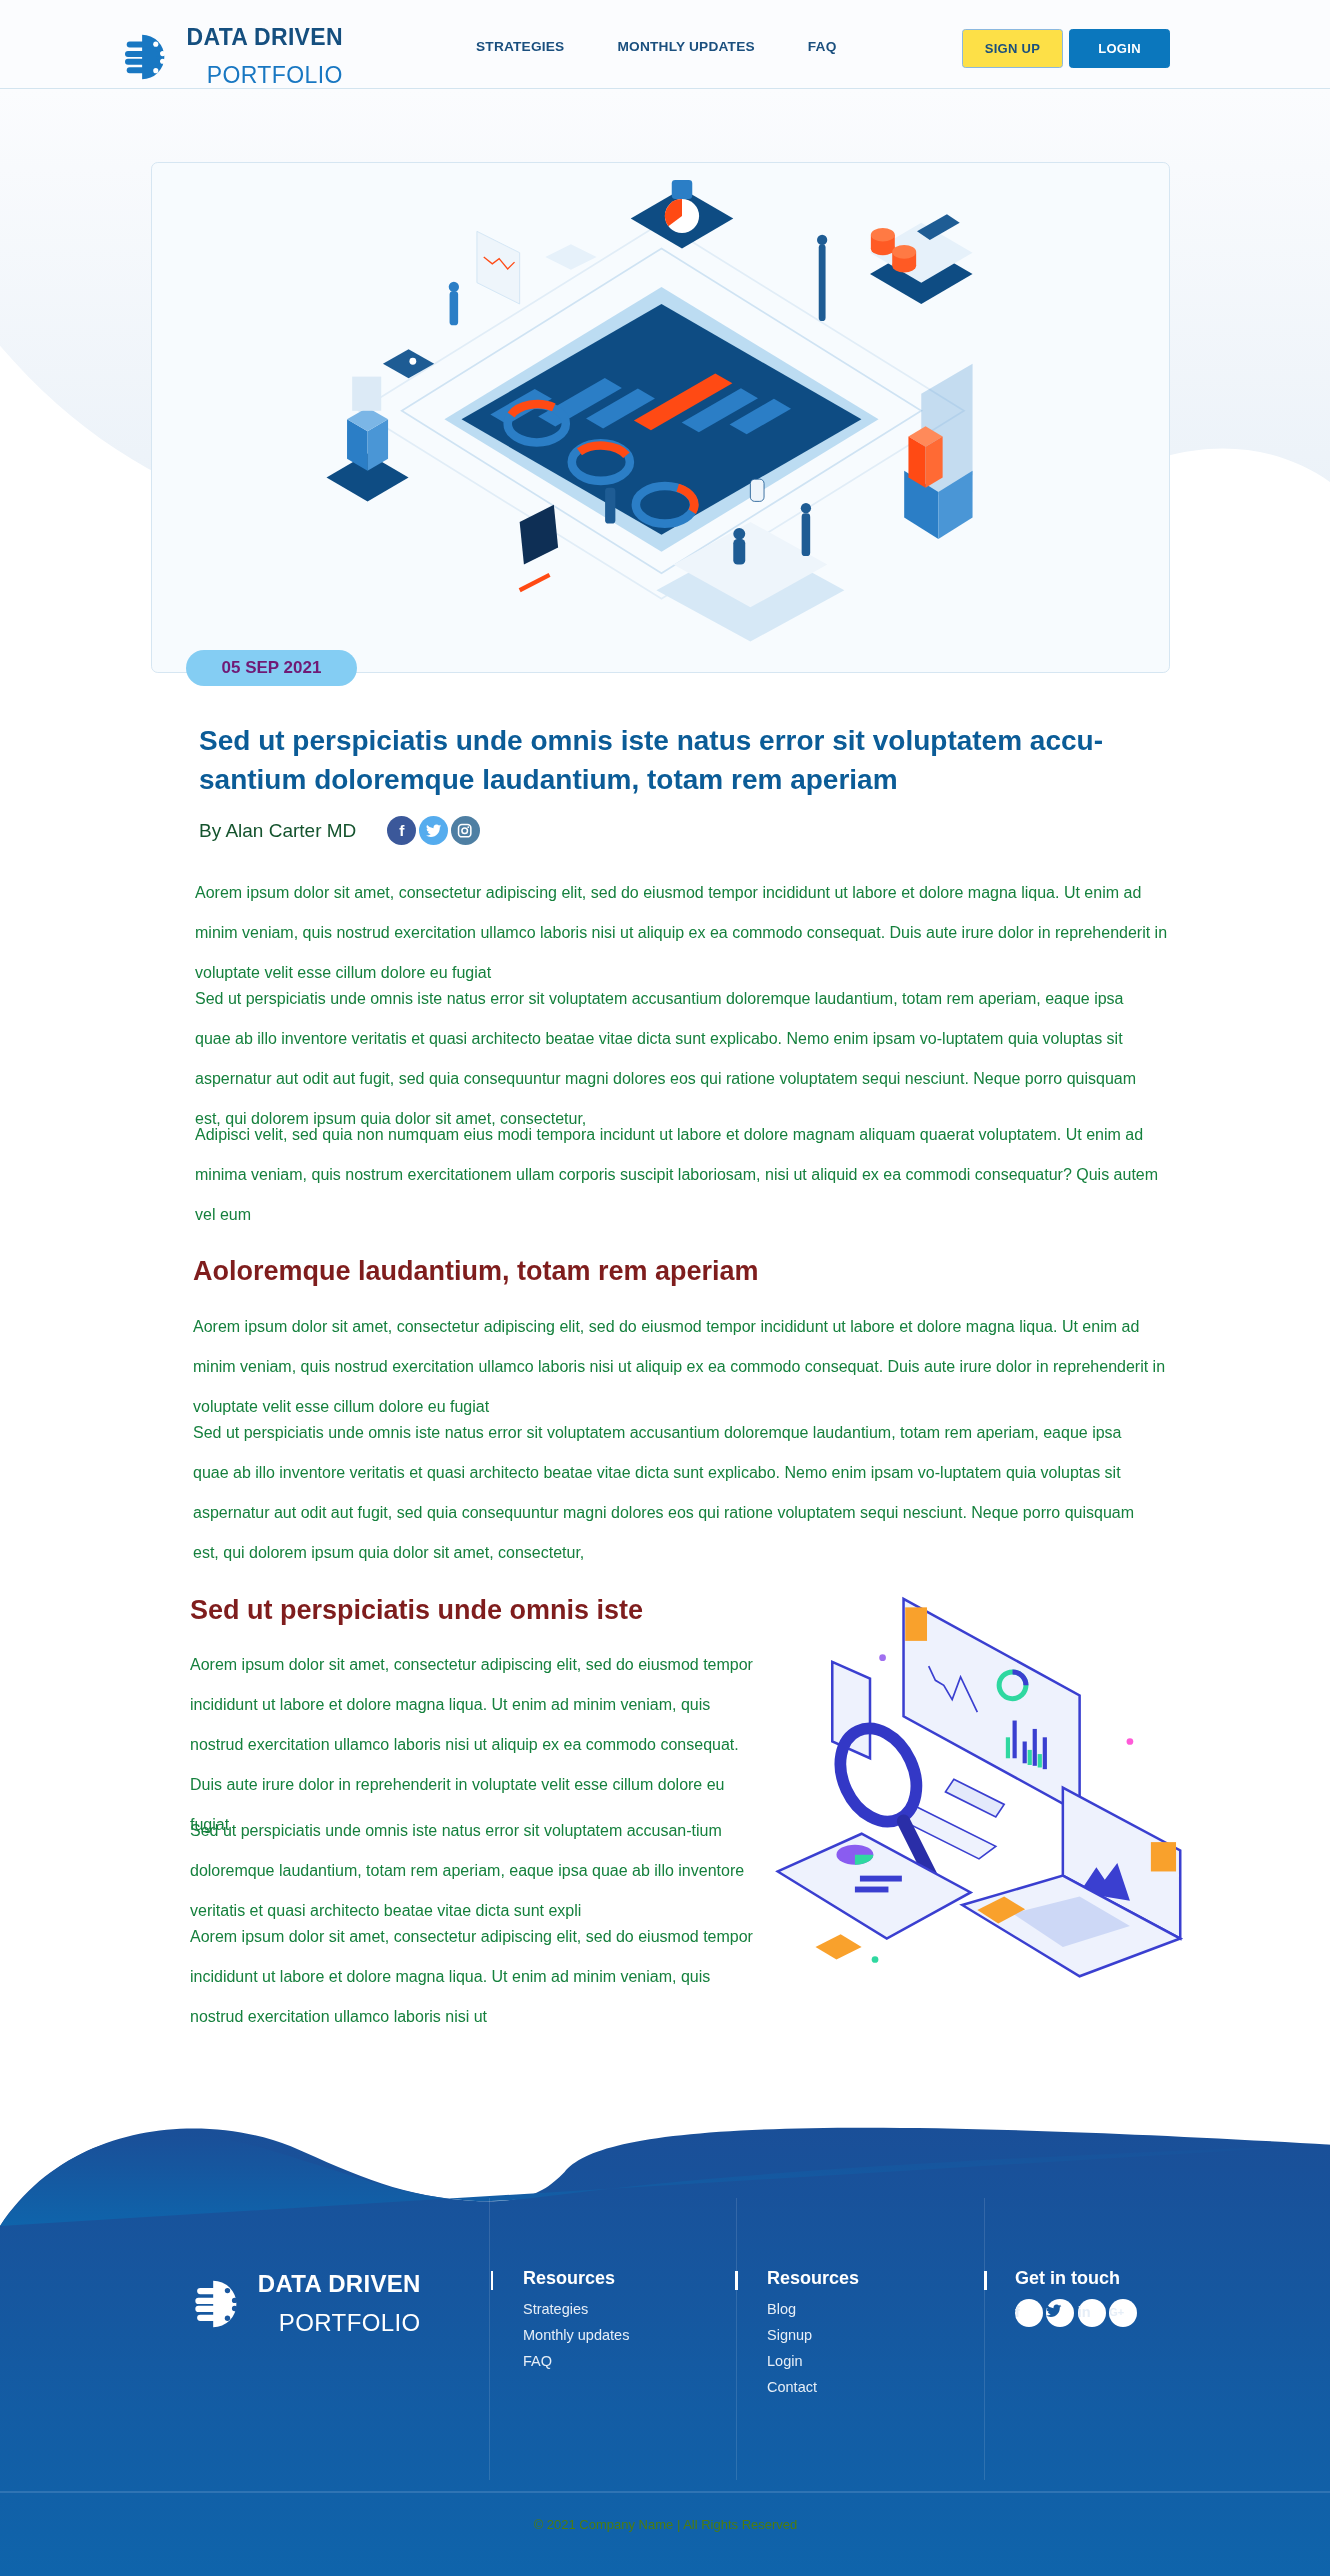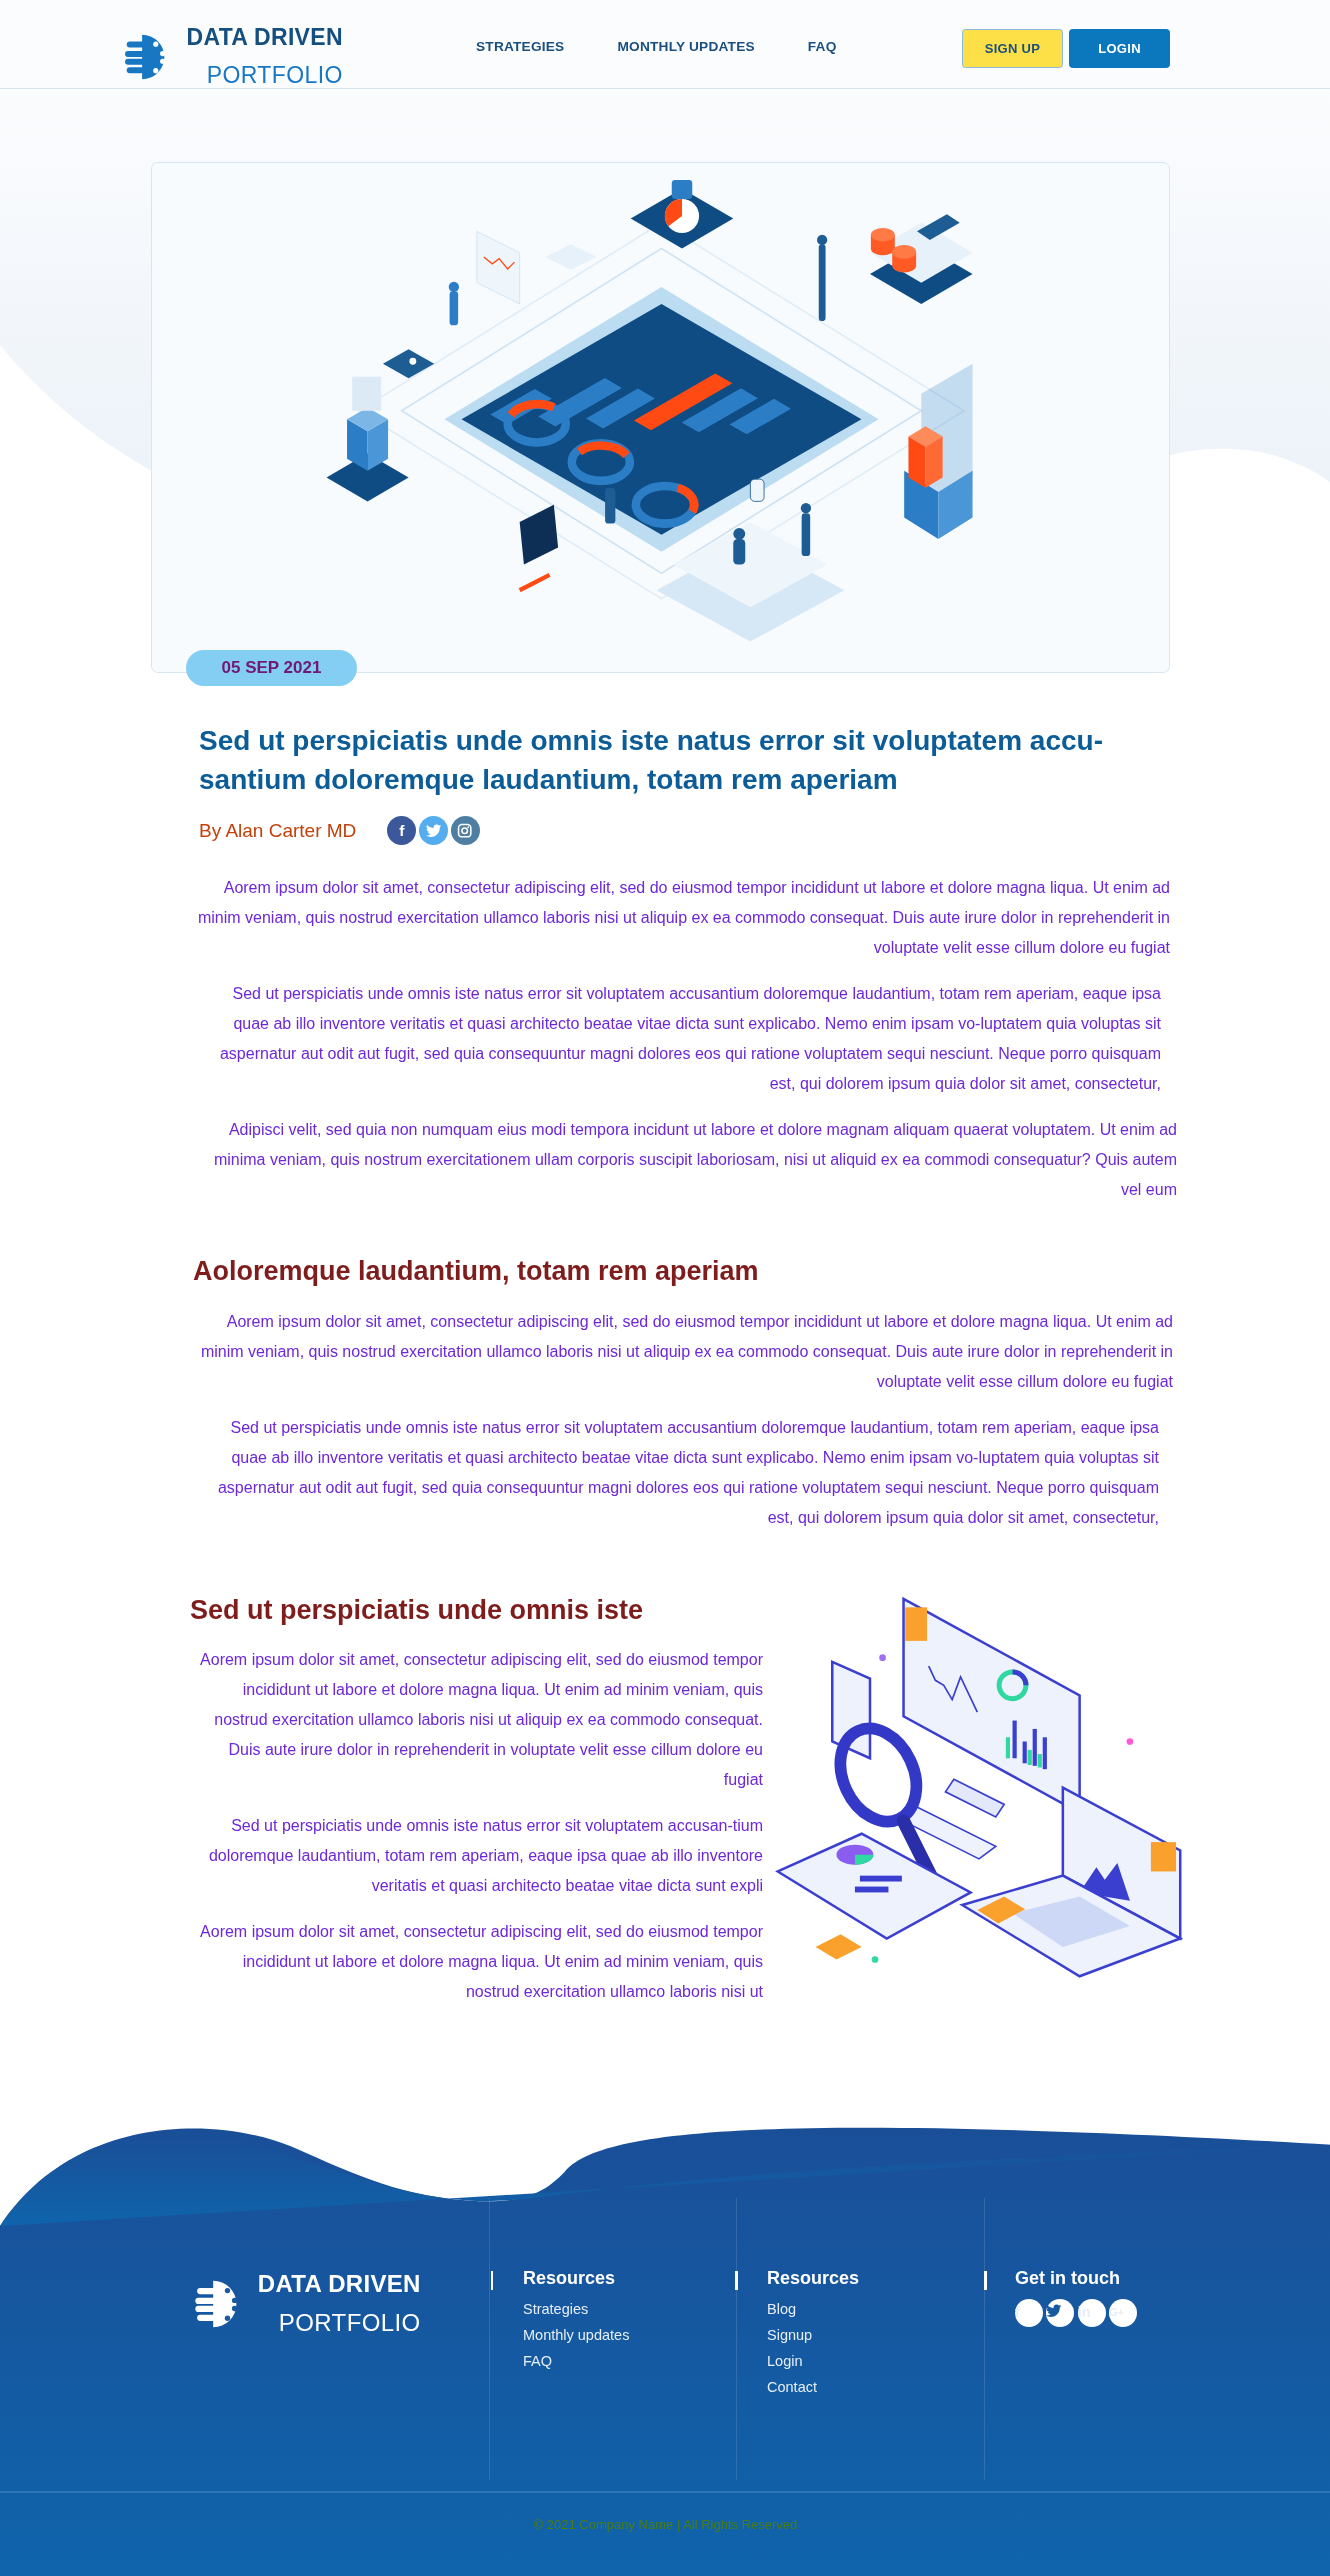--- a/index.html
+++ b/index.html
@@ -47,28 +47,28 @@
     background: #84cdf3; border-radius: 18px; color: #701a75; font-weight: 700;
     font-size: 17px; display: flex; align-items: center; justify-content: center; z-index: 3;
   }
 
   
   .article-title {
     position: absolute; left: 199px; top: 721px; width: 958px;
     font-size: 28px; line-height: 39px; font-weight: 700; color: #0b5c97;
   }
   .byline { position: absolute; left: 199px; top: 816px; display: flex; align-items: center; gap: 31px; }
-  .author { font-size: 19px; color: #c2410c; }
+  .author { font-size: 19px; color: #14532d; }
   .share-icons { display: flex; gap: 2.6px; }
   .share-icon { width: 29px; height: 29px; border-radius: 50%; display: flex; align-items: center; justify-content: center; color: #fff; font-weight: 700; font-size: 15.4px; }
   .si-fb { background: #3b589a; }
   .si-tw { background: #55acee; }
   .si-ig { background: #4e7fa3; }
 
-  .para { position: absolute; font-size: 16px; line-height: 30px; color: #6d28d9; text-align: right; }
+  .para { position: absolute; font-size: 16px; line-height: 40px; color: #15803d; }
 
   .h2 { position: absolute; font-size: 27px; font-weight: 700; color: #7f1d1d; }
 
   .illus2 { position: absolute; left: 761px; top: 1578px; width: 436px; height: 436px; }
 
   
   .footer-wave { position: absolute; left: 0; top: 2095px; width: 1331px; height: 481px; z-index: 1; }
   .footer-col-divider { position: absolute; top: 2198px; width: 0.9px; height: 282px; background: rgba(255,255,255,0.12); z-index: 2; }
   .footer-logo { position: absolute; left: 195px; top: 2272px; display: flex; align-items: center; gap: 6.8px; z-index: 3; }
   .footer-logo .logo-line1, .footer-logo .logo-line2 { color: #ffffff; font-size: 24px; }

